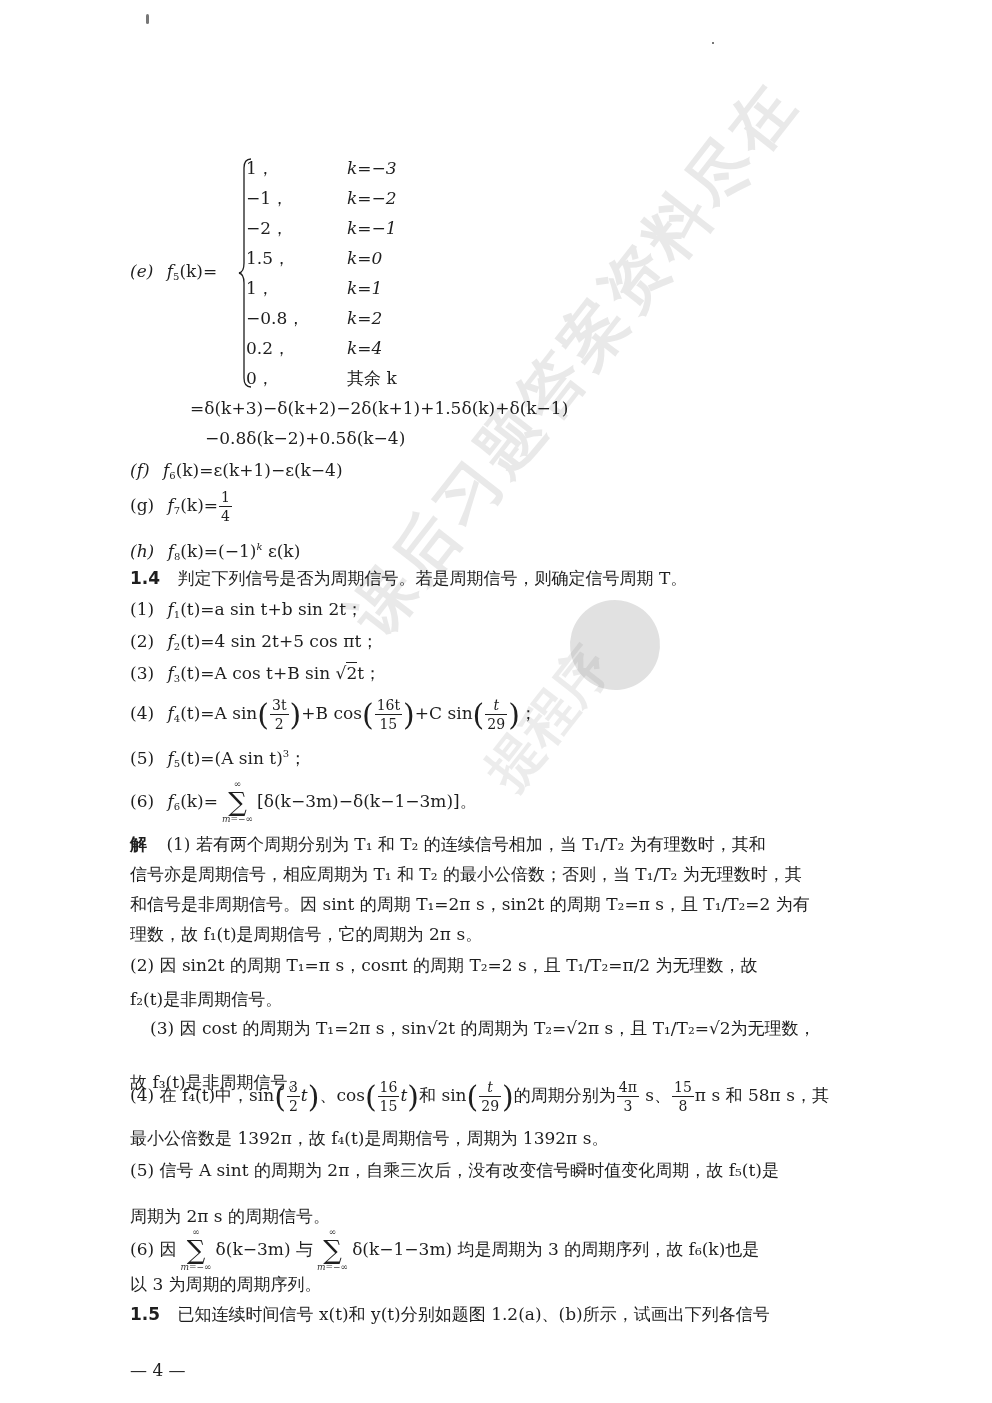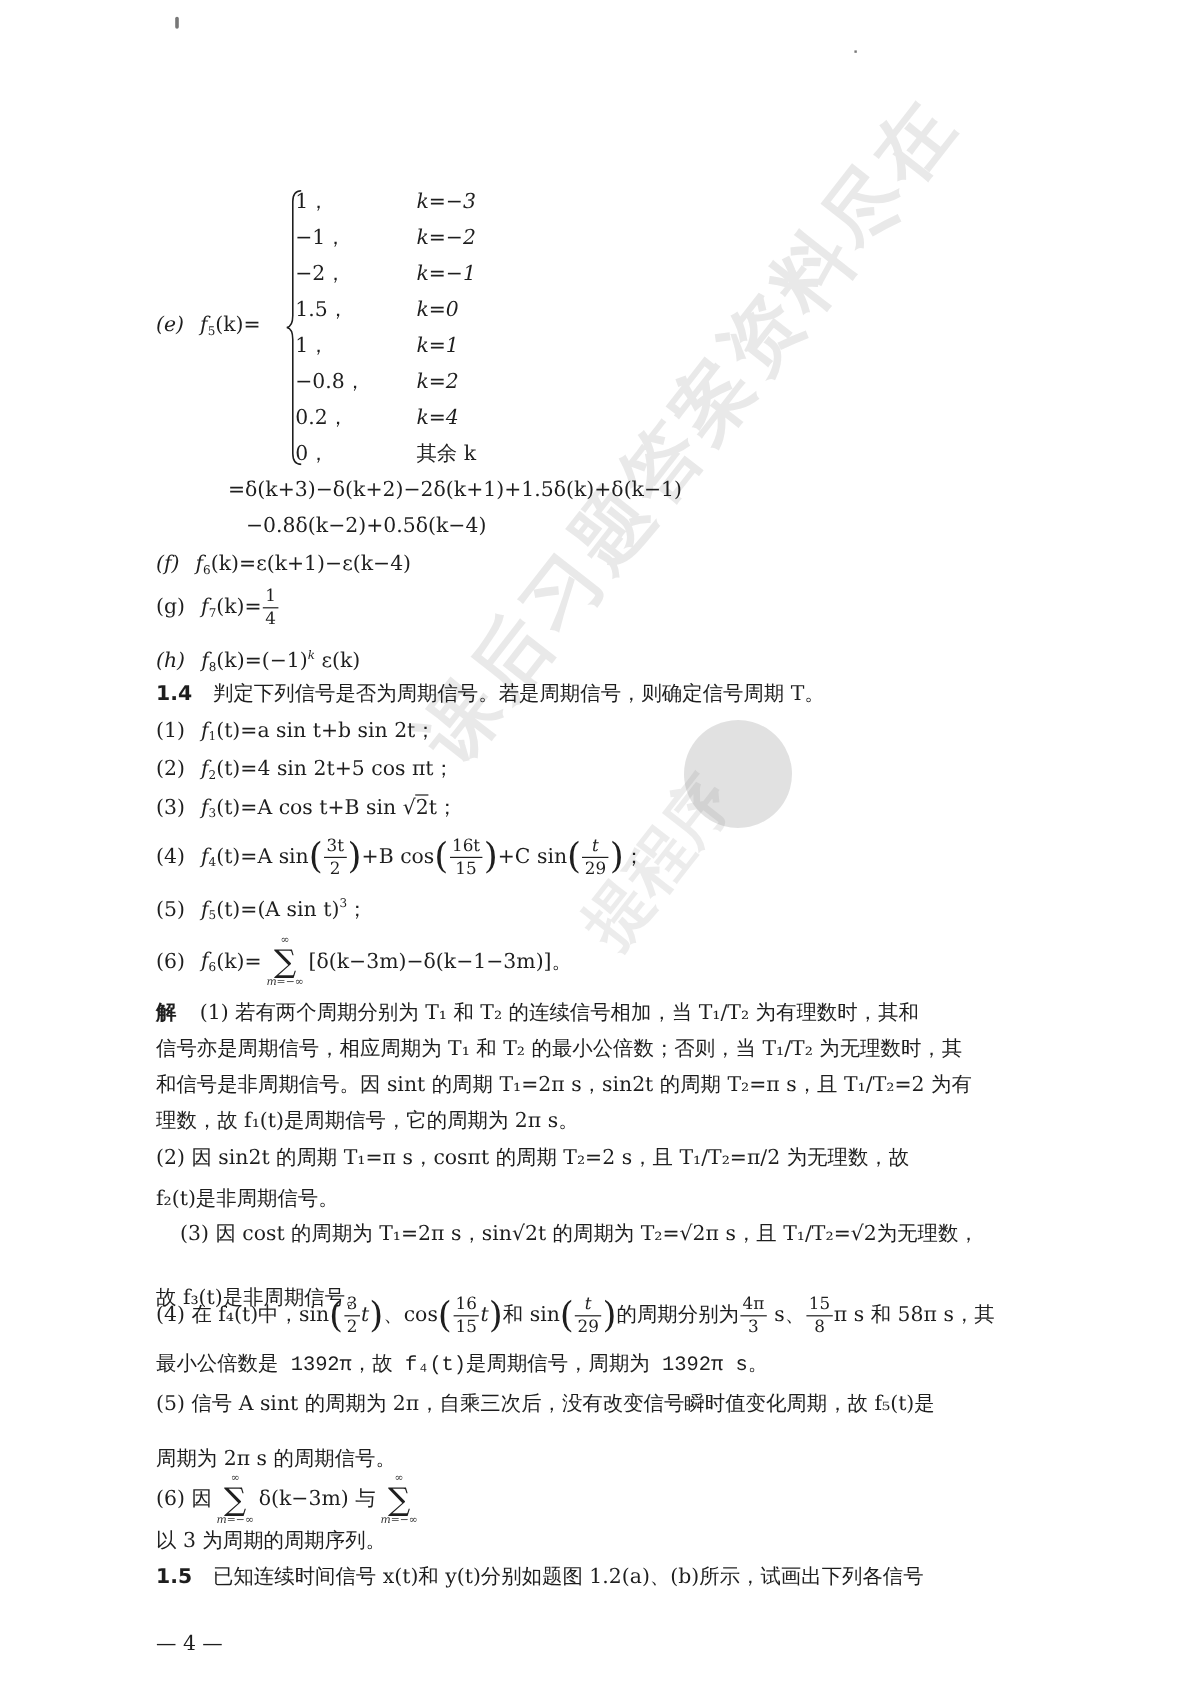--- a/index.html
+++ b/index.html
@@ -131,27 +131,27 @@
 
 <div class="abs" style="left:130px;top:957px;">(2) 因 sin2t 的周期 T₁=π s，cosπt 的周期 T₂=2 s，且 T₁/T₂=π/2 为无理数，故</div>
 <div class="abs" style="left:130px;top:991px;">f₂(t)是非周期信号。</div>
 
 <div class="abs" style="left:130px;top:1020px;margin-left:20px;">(3) 因 cost 的周期为 T₁=2π s，sin√2t 的周期为 T₂=√2π s，且 T₁/T₂=√2为无理数，</div>
 <div class="abs" style="left:130px;top:1050px;margin-top:24px;">故 f₃(t)是非周期信号。</div>
 
 <div class="abs" style="left:130px;top:1080px;">
   <span>(4) 在 f₄(t)中，sin</span><span class="paren">(</span><span class="frac"><span class="num">3</span><span class="den">2</span></span><i>t</i><span class="paren">)</span><span>、cos</span><span class="paren">(</span><span class="frac"><span class="num">16</span><span class="den">15</span></span><i>t</i><span class="paren">)</span><span>和 sin</span><span class="paren">(</span><span class="frac"><span class="num it">t</span><span class="den">29</span></span><span class="paren">)</span><span>的周期分别为</span><span class="frac"><span class="num">4π</span><span class="den">3</span></span><span> s、</span><span class="frac"><span class="num">15</span><span class="den">8</span></span><span>π s 和 58π s，其</span>
 </div>
-<div class="abs" style="left:130px;top:1130px;font-family:Liberation Mono, monospace;">最小公倍数是 1392π，故 f₄(t)是周期信号，周期为 1392π s。</div>
+<div class="abs" style="left:130px;top:1130px;">最小公倍数是 1392π，故 f₄(t)是周期信号，周期为 1392π s。</div>
 
 <div class="abs" style="left:130px;top:1162px;">(5) 信号 A sint 的周期为 2π，自乘三次后，没有改变信号瞬时值变化周期，故 f₅(t)是</div>
 <div class="abs" style="left:130px;top:1192px;margin-top:16px;">周期为 2π s 的周期信号。</div>
 
 <div class="abs" style="left:130px;top:1228px;">
-  <span>(6) 因</span><span class="sum"><span class="lim">∞</span><span class="sig">∑</span><span class="lim it">m=−∞</span></span><span>δ(k−3m) 与</span><span class="sum"><span class="lim">∞</span><span class="sig">∑</span><span class="lim it">m=−∞</span></span>
+  <span>(6) 因</span><span class="sum"><span class="lim">∞</span><span class="sig">∑</span><span class="lim it">m=−∞</span></span><span>δ(k−3m) 与</span><span class="sum"><span class="lim">∞</span><span class="sig">∑</span><span class="lim it">m=−∞</span></span><span>δ(k−1−3m) 均是周期为 3 的周期序列，故 f₆(k)也是</span>
 </div>
 <div class="abs" style="left:130px;top:1276px;">以 3 为周期的周期序列。</div>
 
 <div class="abs" style="left:130px;top:1306px;">
   <span class="bold">1.5</span>
   <span style="margin-left:12px;">已知连续时间信号 x(t)和 y(t)分别如题图 1.2(a)、(b)所示，试画出下列各信号</span>
 </div>
 
 <div class="page-num">— 4 —</div>
 

